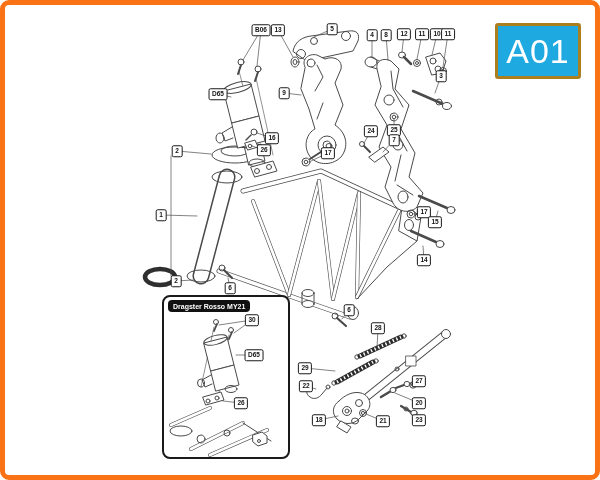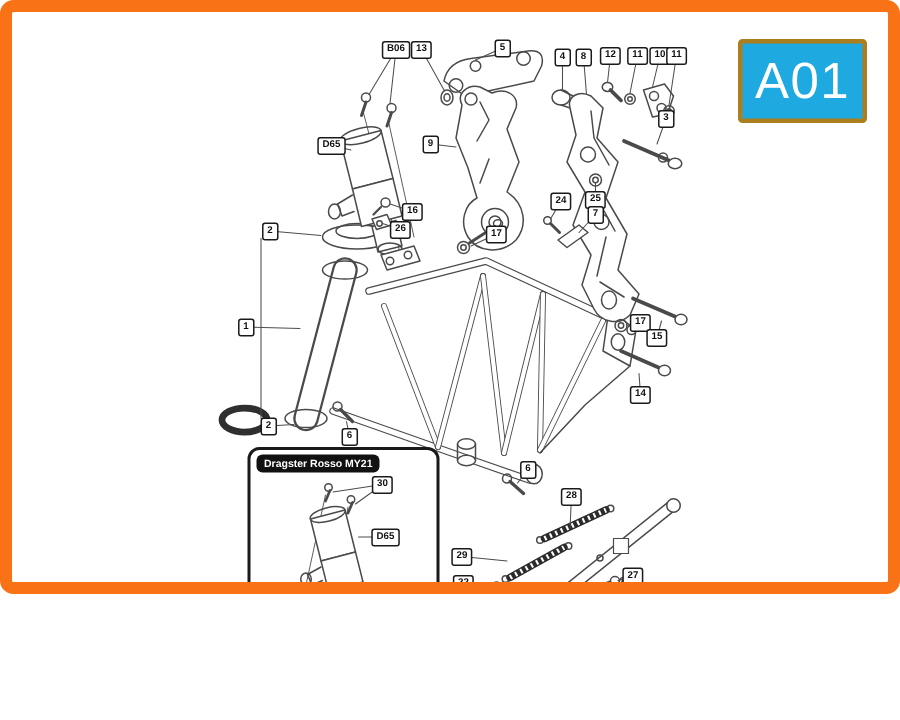--- a/index.html
+++ b/index.html
@@ -1,19 +1,19 @@
 <!DOCTYPE html>
 <html><head>
 <meta charset="utf-8">
 <style>
   * { margin:0; padding:0; box-sizing:border-box; }
   html,body { width:600px; height:480px; background:#fff; font-family:"Liberation Sans", sans-serif; }
   .page {
-    position:relative; width:600px; height:396px;
-    background:#ffffff; border:8px solid #f97316; border-radius:9px; overflow:hidden;
+    position:relative; width:600px; height:480px;
+    background:#ffffff; border:5px solid #f97316; border-radius:9px; overflow:hidden;
   }
   .badge {
     position:absolute; right:14px; top:18px; width:86px; height:56px;
     border:3px solid #ab7f1d; border-radius:3px;
     display:flex; align-items:center; justify-content:center;
     font-size:34px; letter-spacing:1px; font-weight:400;
   }
   svg.art { position:absolute; left:0; top:0; }
   .callout {
     position:absolute; transform:translate(-50%,-50%);

